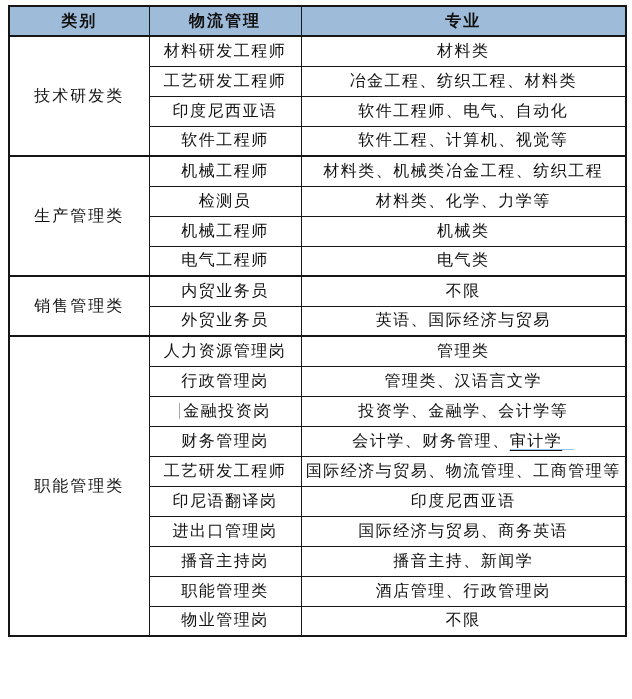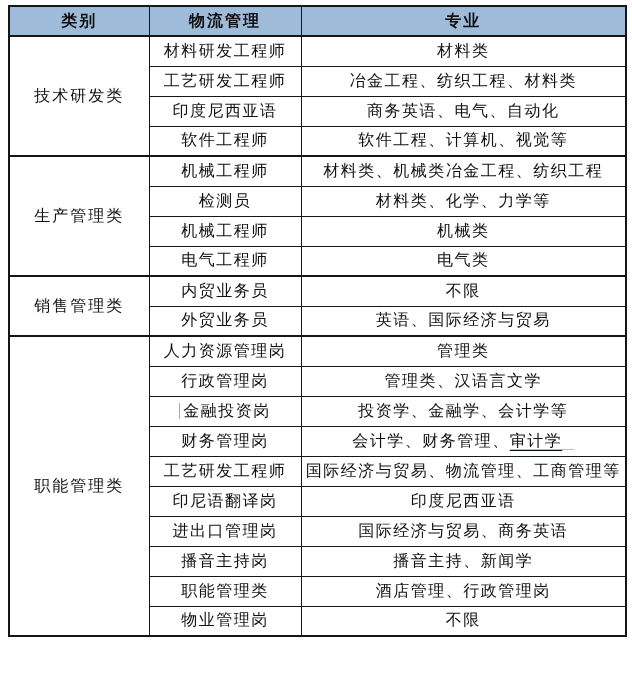--- a/index.html
+++ b/index.html
@@ -84,21 +84,21 @@
         <td class="cat" rowspan="4">技术研发类</td>
         <td>材料研发工程师</td>
         <td>材料类</td>
       </tr>
       <tr>
         <td>工艺研发工程师</td>
         <td>冶金工程、纺织工程、材料类</td>
       </tr>
       <tr>
         <td>印度尼西亚语</td>
-        <td>商务英语、电气、自动化</td>
+        <td>软件工程师、电气、自动化</td>
       </tr>
       <tr>
         <td>软件工程师</td>
         <td>软件工程、计算机、视觉等</td>
       </tr>
 
       <tr class="cat-start">
         <td class="cat" rowspan="4">生产管理类</td>
         <td>机械工程师</td>
         <td>材料类、机械类冶金工程、纺织工程</td>

